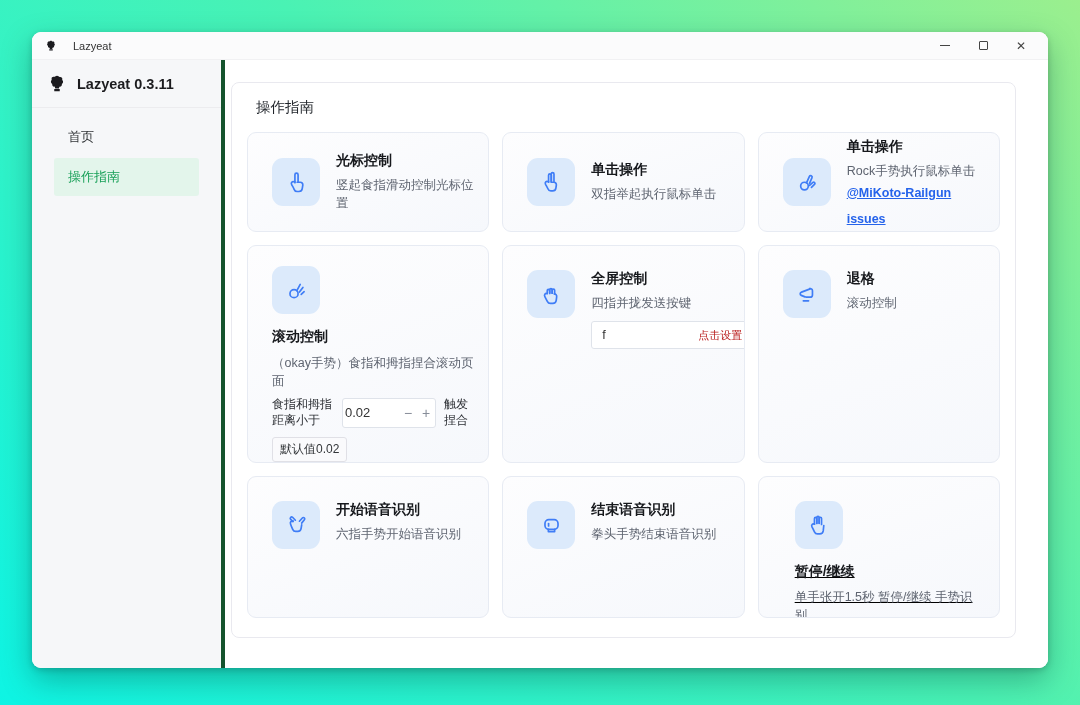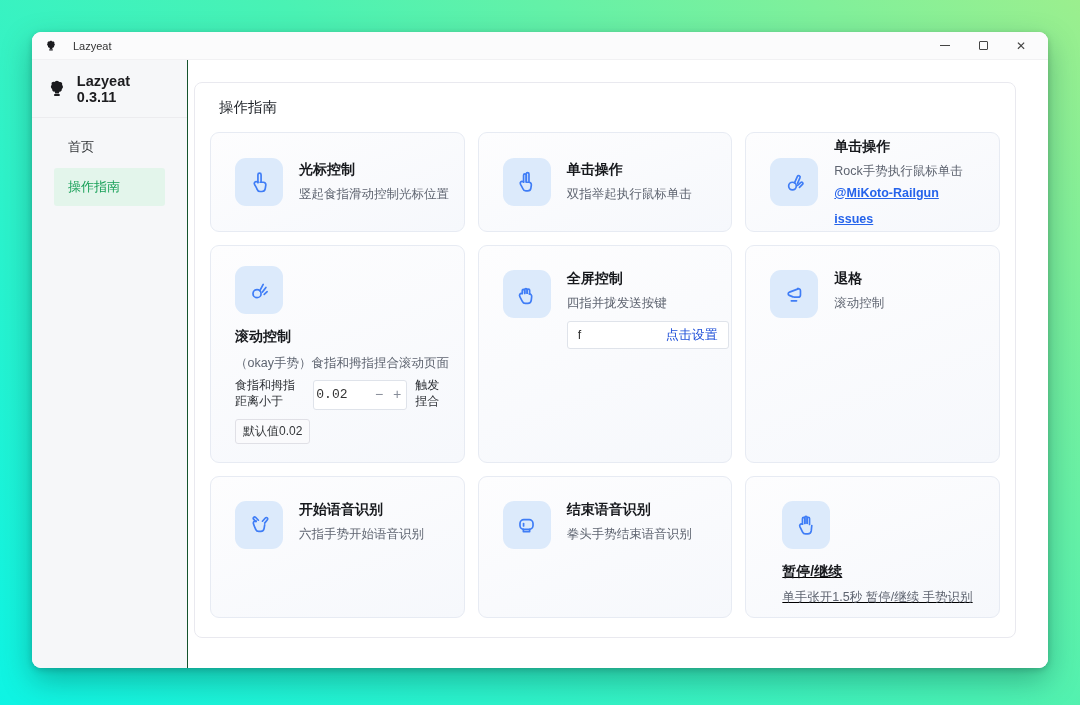--- a/index.html
+++ b/index.html
@@ -21,21 +21,21 @@
   }
   .titlebar .app-ico { width:14px; height:14px; margin-right:7px; }
   .titlebar .app-title { font-size:11px; color:#333;padding-left:8px; }
   .tb-spacer { flex:1; }
   .tb-btn { width:38px; height:24px; display:flex; align-items:center; justify-content:center;
     color:#444; font-size:12px; cursor:default; border-radius:4px; }
   .min-glyph { display:block; width:10px; height:0; border-top:1.2px solid #444; }
   .max-glyph { display:block; width:9px; height:9px; border:1.2px solid #444; border-radius:1px; }
   
   .app-body { flex:1; display:flex; min-height:0; }
-  .sidebar { width:156px; background:#f6f7f9; border-right:1px solid #14532d; flex:0 0 auto; }
+  .sidebar { width:193px; background:#f6f7f9; border-right:4px solid #14532d; flex:0 0 auto; }
   .side-header { display:flex; align-items:center; gap:9px; padding:13px 14px 12px 14px;
     border-bottom:1px solid #ececef; }
   .side-header .logo { width:22px; height:22px; }
   .side-header .name { font-size:14.5px; font-weight:600; color:#1c1c1f; }
   .menu { padding:8px 20px; }
   .menu-item { height:38px; display:flex; align-items:center; padding:0 14px; margin:2px 2px;
     border-radius:3px; font-size:13px; color:#333639; cursor:pointer; }
   .menu-item.active { background:#e3f5eb; color:#18a058; }
   
   .main { flex:1; background:#fff; padding:22px 32px 30px 6px; min-width:0; }
@@ -56,37 +56,37 @@
   .c-desc { font-size:12.5px; color:#5e6470; line-height:1.45; }
   .row-card { display:flex; align-items:center; gap:16px; padding:0 14px 0 24px; }
   .top-card { display:flex; align-items:flex-start; gap:16px; padding:24px 14px 12px 24px; }
   .top-card .ct, .row-card .ct { min-width:0; }
   .link-row { margin-top:5px; display:flex; gap:12px; font-size:12.5px;flex-direction:column; }
   .link { color:#2563eb; text-decoration:underline; font-weight:600; cursor:pointer; white-space:nowrap; }
   
   .scroll-card { padding:20px 14px 0 24px; }
   .scroll-card .icon-box { margin-bottom:14px; }
   .scroll-card .c-title { margin-bottom:8px; }
-  .thr-row { display:flex; align-items:center; gap:8px; margin-top:7px;font-family:Liberation Mono, monospace; }
+  .thr-row { display:flex; align-items:center; gap:8px; margin-top:7px; }
   .thr-label { font-size:12px; color:#2b2e33; line-height:1.3; }
   .thr-label.pre { width:86px; }
   .thr-label.suf { width:42px; }
   .num-input { width:112px; height:30px; border:1px solid #dfe3ea; border-radius:3px; background:#fff;
     display:flex; align-items:center; padding:0 2px; gap:4px; }
   .num-input input { border:none; outline:none; width:52px; font-size:13px; color:#333;
     font-family:inherit; background:transparent; }
   .num-btn { color:#878d99; font-size:14px; width:14px; text-align:center; cursor:pointer; user-select:none; }
   .tag { display:inline-block; background:#fafafc; border:1px solid #e0e0e6; border-radius:3px;
     font-size:12px; color:#333639; padding:3px 7px; margin-top:9px; white-space:nowrap; }
   
   .kb-input { margin-top:9px; width:162px; height:28px; background:#fff; border:1px solid #dfe3ea;
     border-radius:3px; display:flex; align-items:center; padding:0 10px; }
   .kb-input input { border:none; outline:none; flex:1; width:40px; font-size:12.5px; color:#333;
     font-family:inherit; background:transparent; }
-  .kb-set { font-size:13px; color:#1d4ed8; white-space:nowrap; cursor:pointer; }
+  .kb-set { font-size:11px; color:#b91c1c; white-space:nowrap; cursor:pointer; }
   
   .col-card { padding:24px 18px 0 36px;text-decoration:underline; }
   .col-card .c-title { margin:14px 0 7px 0; }
 </style>
 </head>
 <body>
 
 <div class="window">
 
   <div class="titlebar">

